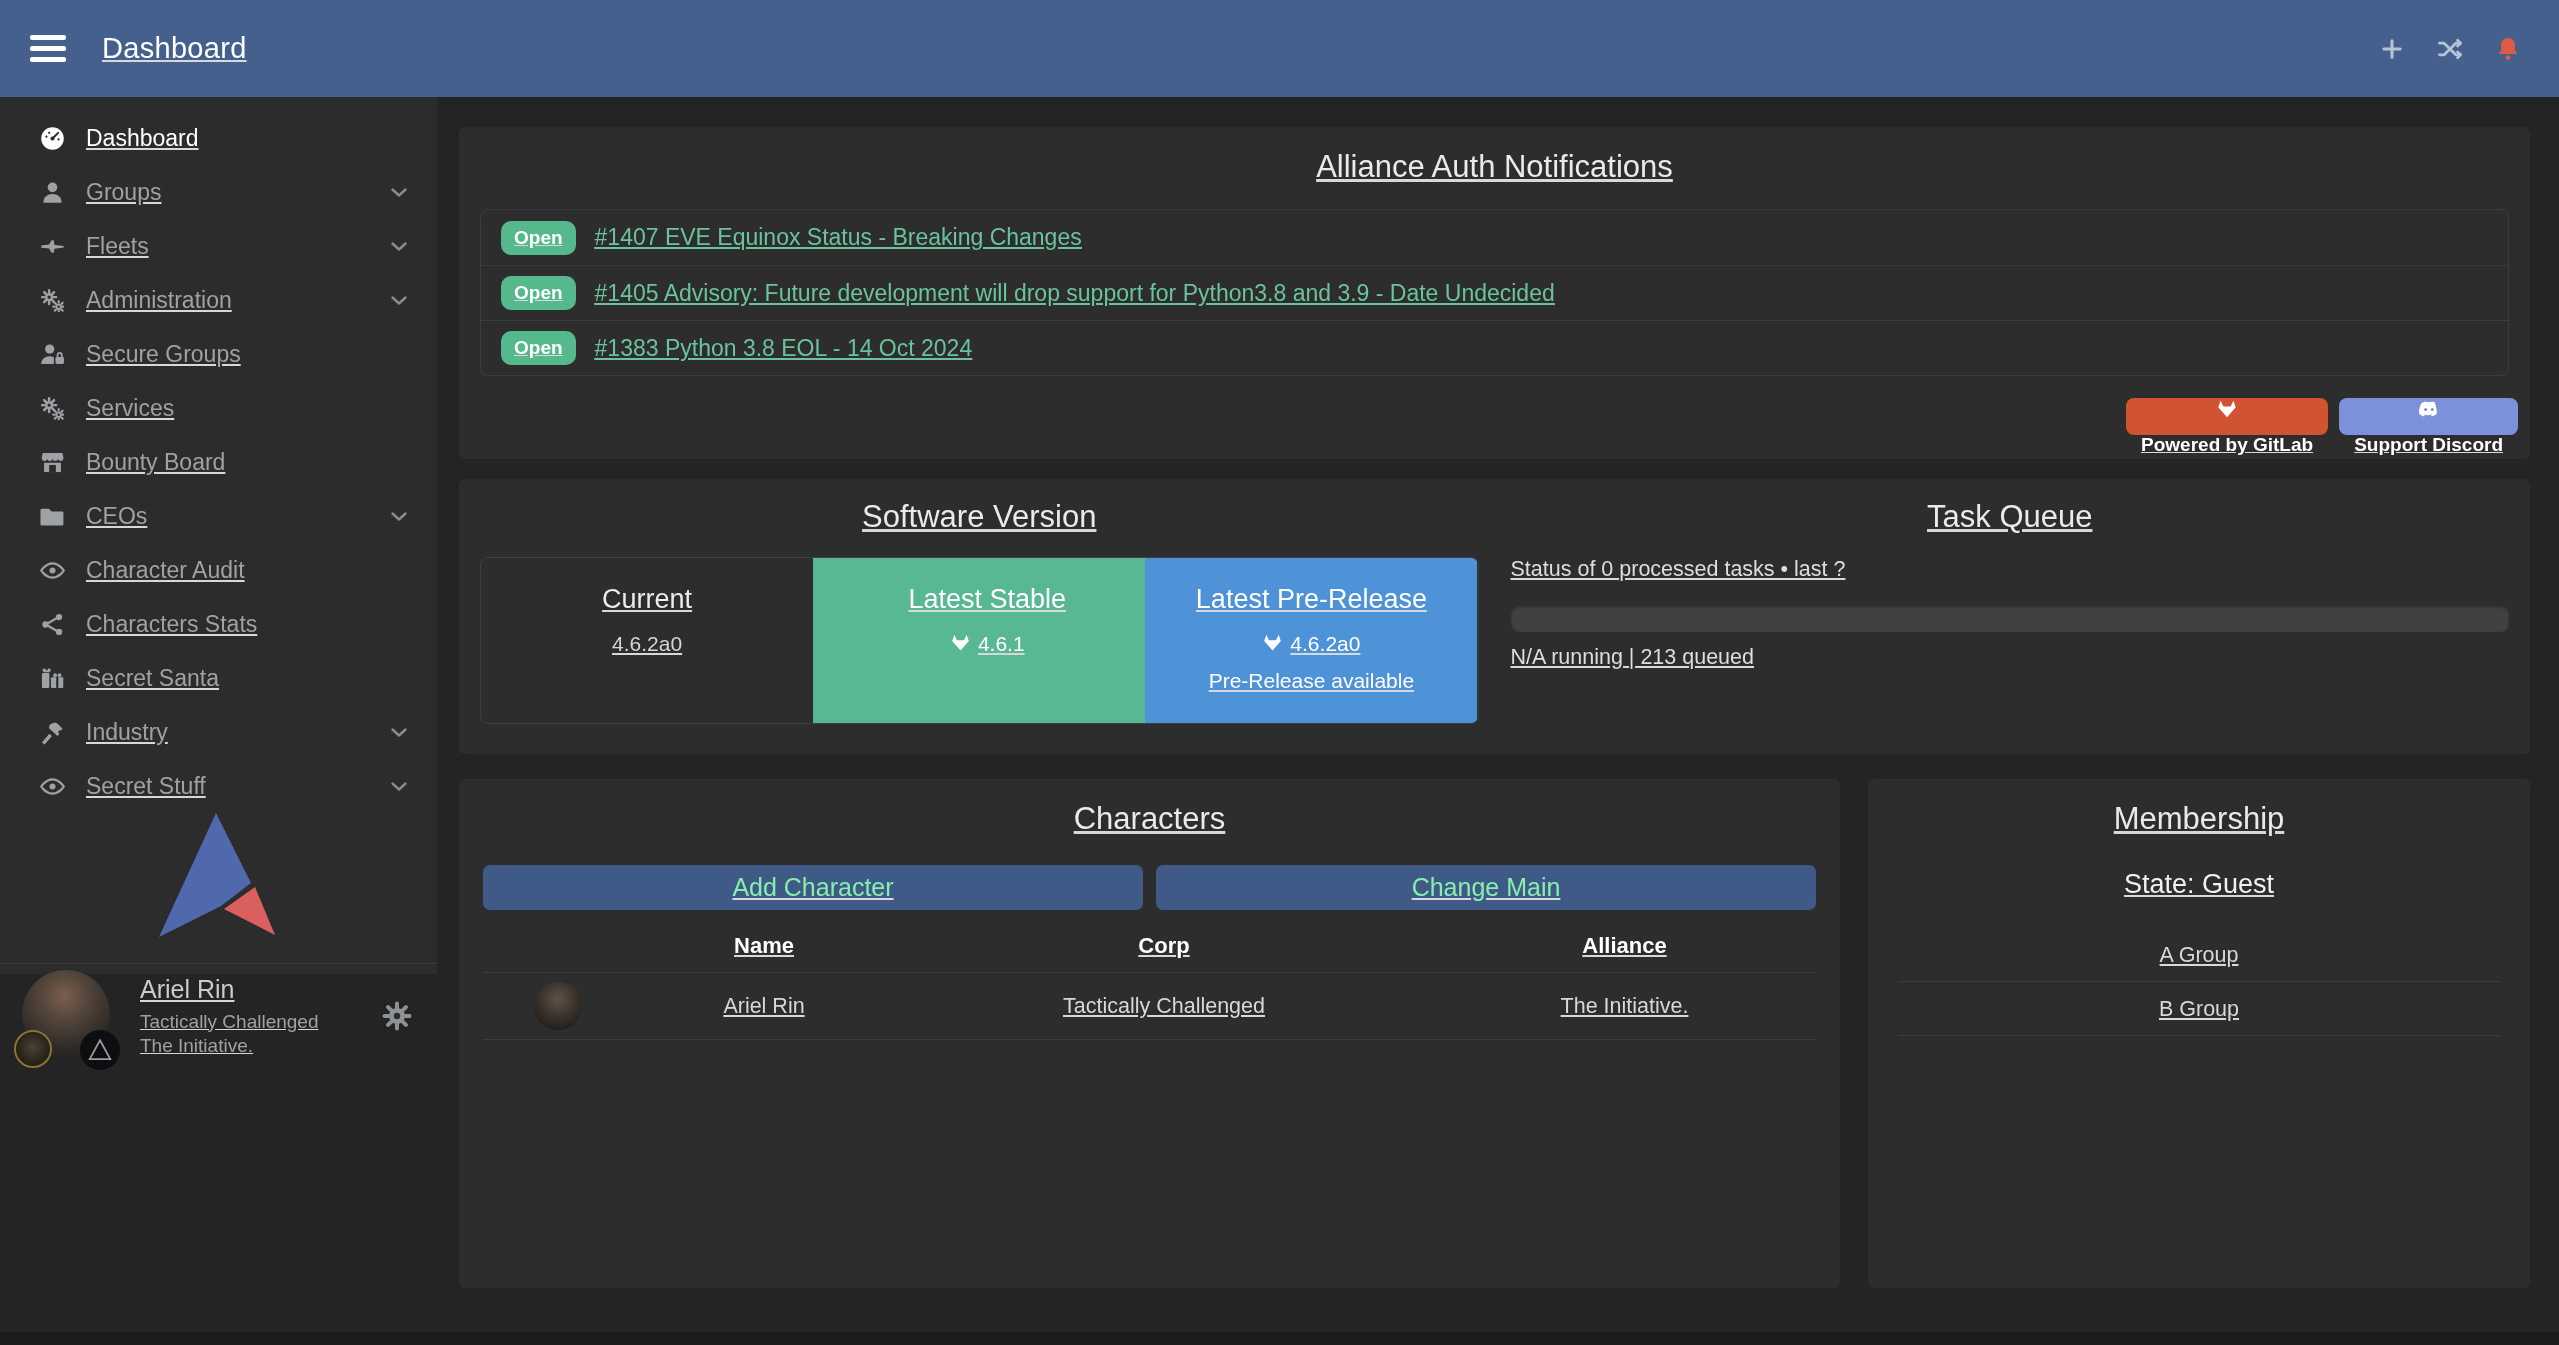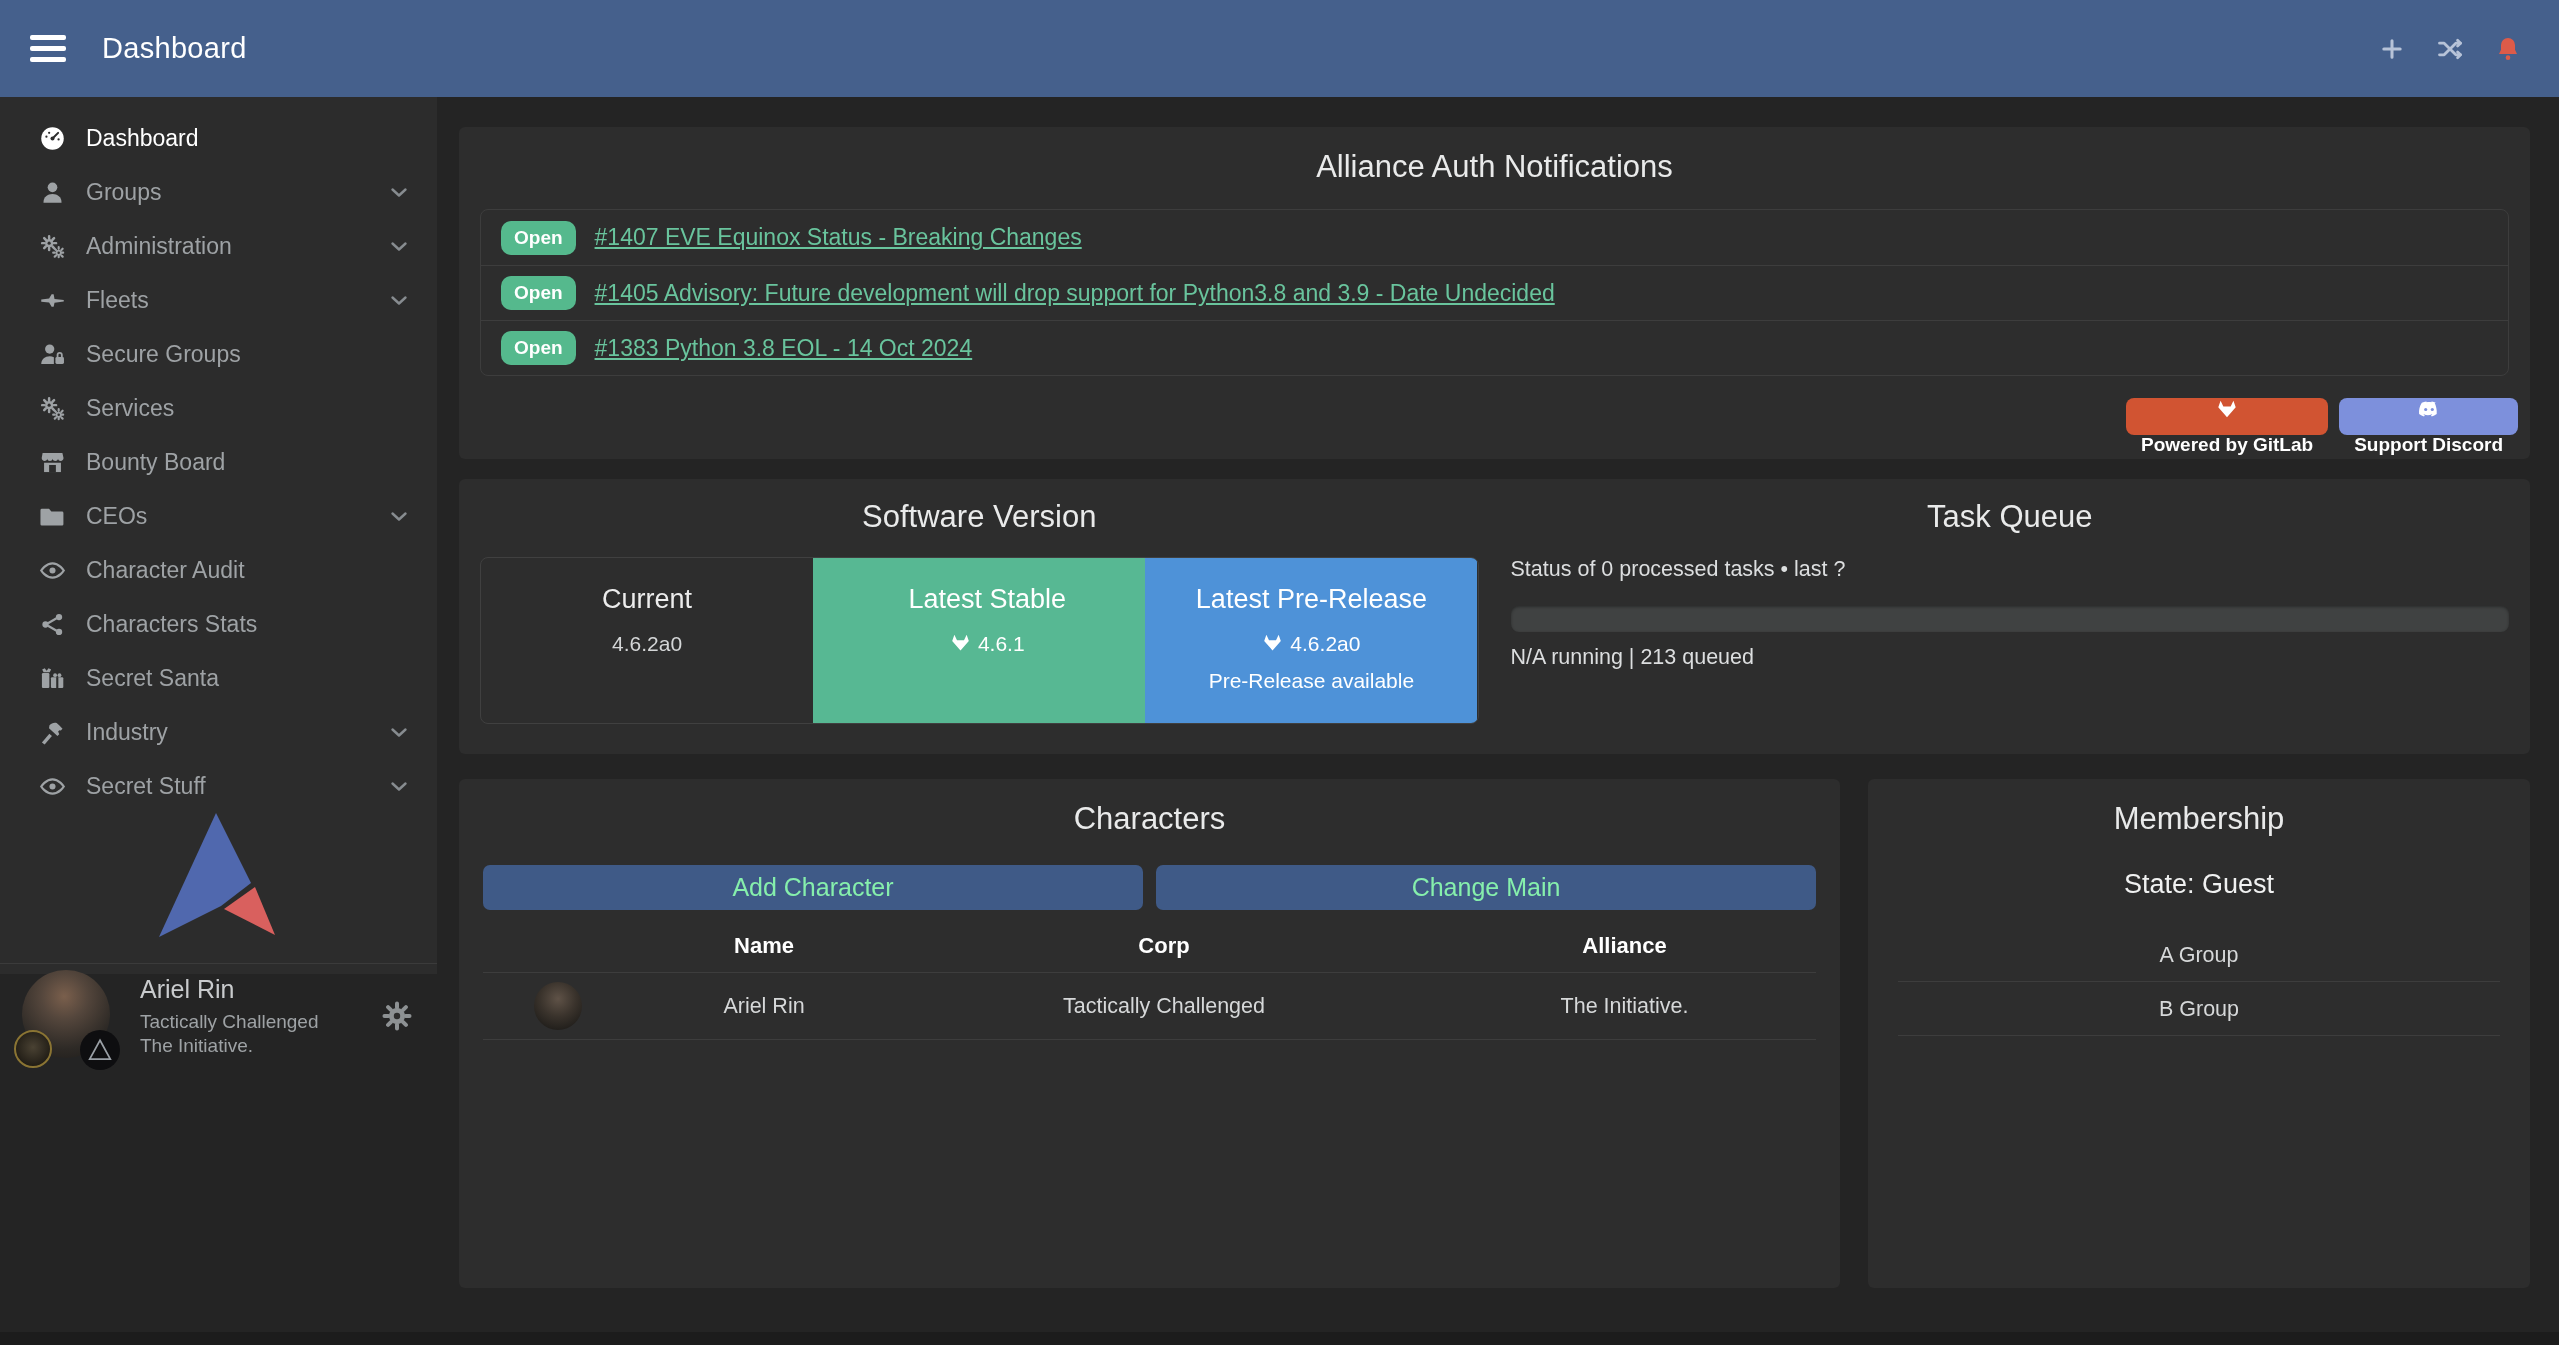--- a/index.html
+++ b/index.html
@@ -1,21 +1,21 @@
 <!DOCTYPE html>
 <html><head>
 <meta charset="utf-8">
 <style>
   * { margin:0; padding:0; box-sizing:border-box; }
   html,body { width:2559px; height:1345px; overflow:hidden; }
   body {
     font-family:"Liberation Sans","DejaVu Sans",sans-serif;
     background:#242424; color:#d6d8d9; position:relative;
   }
-  .app { width:2559px; height:974px; display:flex; flex-direction:column; }
+  .app { width:2559px; height:974px; display:flex; flex-direction:column;text-decoration:underline; }
 
   
   .navbar {
     height:97px; background:#45608c; display:flex; align-items:center;
     padding:0 36px 0 30px; flex:0 0 auto;
   }
   .hamburger { width:36px; display:flex; flex-direction:column; gap:6px; cursor:pointer; }
   .hamburger span { display:block; height:5px; background:#fff; border-radius:2px; }
   .nav-title { color:#ffffff; font-size:29px; margin-left:36px; letter-spacing:.3px; }
   .nav-actions { margin-left:auto; display:flex; align-items:center; gap:28px; }
@@ -195,48 +195,48 @@
           <span>Groups</span>
           <span class="chev">
             <svg viewBox="0 0 24 24" fill="none" stroke="currentColor" stroke-width="2.4" stroke-linecap="round" stroke-linejoin="round">
                 <path d="M5.5 9.5 12 15.5 18.5 9.5"></path>
               </svg>
           </span>
         </div>
 
         <div class="side-item">
           <span class="ico">
+            <svg viewBox="0 0 24 24" fill="currentColor">
+                <path d="M2 11.1 9 10.3l2.2-3.9H13l.8 4.2 8.2 1v1.3l-8.2 1L13 17.5h-1.8L9 13.8l-7-.8z"></path>
+              </svg>
+          </span>
+          <span>Fleets</span>
+          <span class="chev">
+            <svg viewBox="0 0 24 24" fill="none" stroke="currentColor" stroke-width="2.4" stroke-linecap="round" stroke-linejoin="round">
+                <path d="M5.5 9.5 12 15.5 18.5 9.5"></path>
+              </svg>
+          </span>
+        </div>
+
+        <div class="side-item">
+          <span class="ico">
             <svg viewBox="0 0 24 24" fill="none">
               <g stroke="currentColor" stroke-width="2.2" stroke-linecap="round">
                   <path d="M9 2.8v2M9 13.2v2M2.8 9h2M13.2 9h2M4.6 4.6l1.4 1.4M12 12l1.4 1.4M13.4 4.6 12 6M6 12l-1.4 1.4"></path>
                 </g>
               <circle cx="9" cy="9" r="3.6" fill="currentColor"></circle>
                 <circle cx="9" cy="9" r="1.4" fill="#2c2c2c"></circle>
               <g stroke="currentColor" stroke-width="1.9" stroke-linecap="round">
                   <path d="M17.5 12.6v1.5M17.5 20v1.5M12.6 17.5h1.5M20 17.5h1.5M14 14l1.1 1.1M19.9 19.9 21 21M21 14l-1.1 1.1M15.1 19.9 14 21"></path>
                 </g>
               <circle cx="17.5" cy="17.5" r="2.7" fill="currentColor"></circle>
                 <circle cx="17.5" cy="17.5" r="1.1" fill="#2c2c2c"></circle>
             </svg>
           </span>
           <span>Administration</span>
-          <span class="chev">
-            <svg viewBox="0 0 24 24" fill="none" stroke="currentColor" stroke-width="2.4" stroke-linecap="round" stroke-linejoin="round">
-                <path d="M5.5 9.5 12 15.5 18.5 9.5"></path>
-              </svg>
-          </span>
-        </div>
-
-        <div class="side-item">
-          <span class="ico">
-            <svg viewBox="0 0 24 24" fill="currentColor">
-                <path d="M2 11.1 9 10.3l2.2-3.9H13l.8 4.2 8.2 1v1.3l-8.2 1L13 17.5h-1.8L9 13.8l-7-.8z"></path>
-              </svg>
-          </span>
-          <span>Fleets</span>
           <span class="chev">
             <svg viewBox="0 0 24 24" fill="none" stroke="currentColor" stroke-width="2.4" stroke-linecap="round" stroke-linejoin="round">
                 <path d="M5.5 9.5 12 15.5 18.5 9.5"></path>
               </svg>
           </span>
         </div>
 
         <div class="side-item">
           <span class="ico">
             <svg viewBox="0 0 24 24" fill="currentColor">

